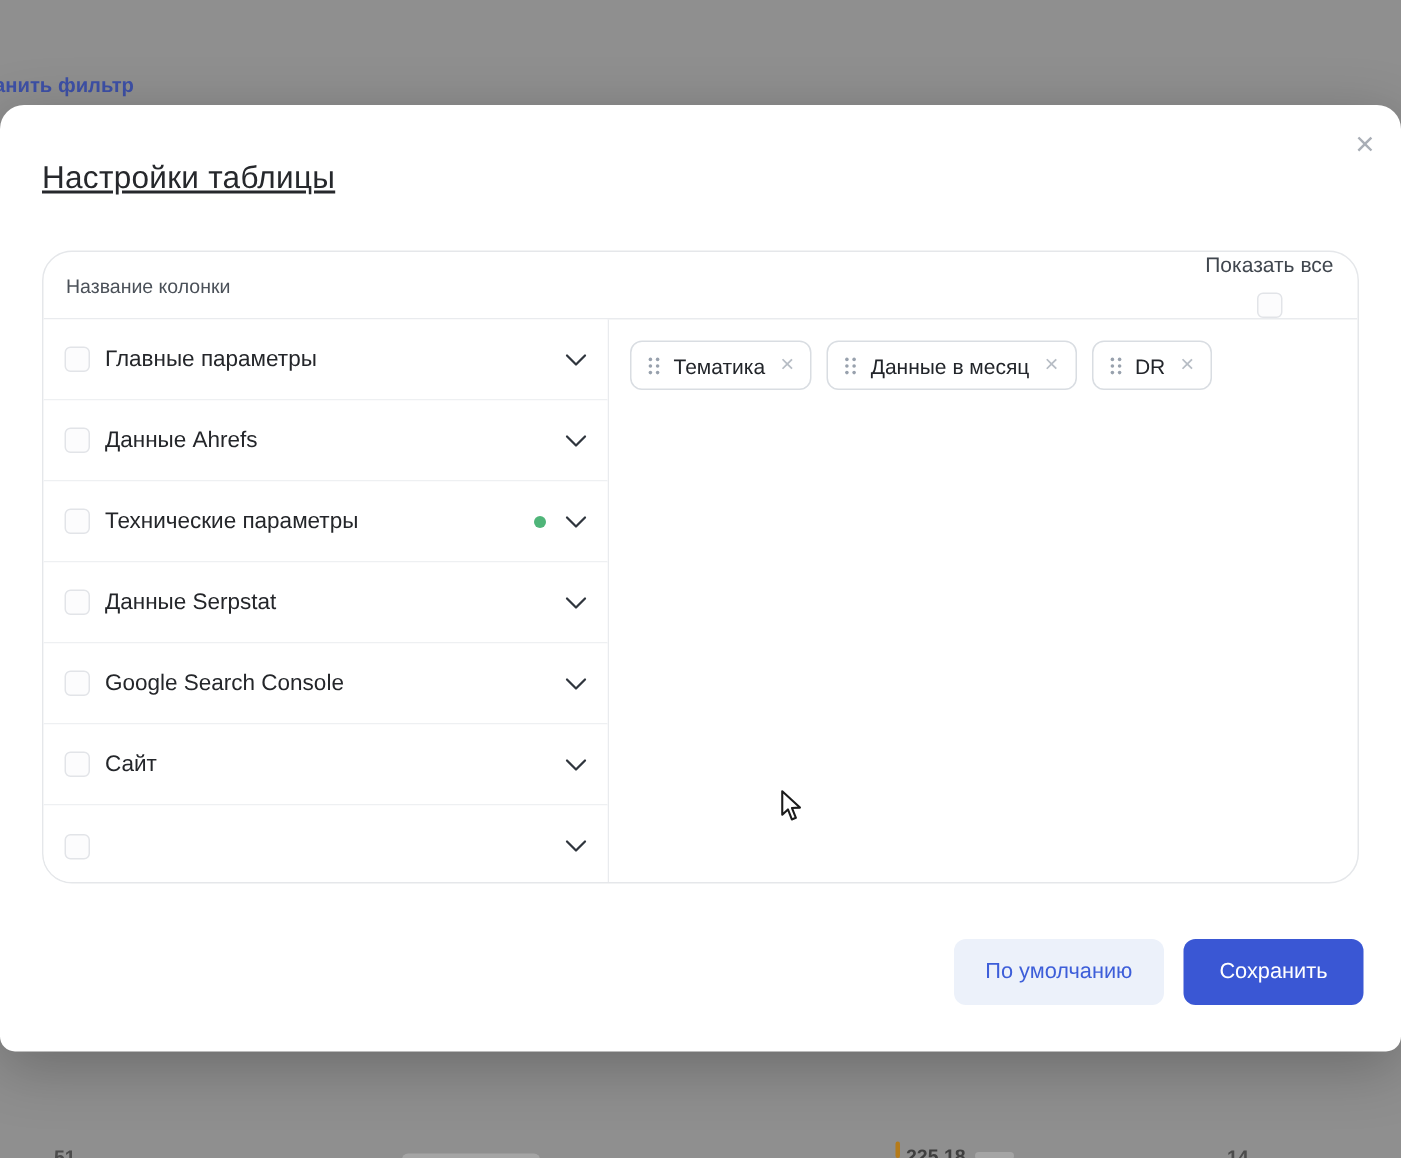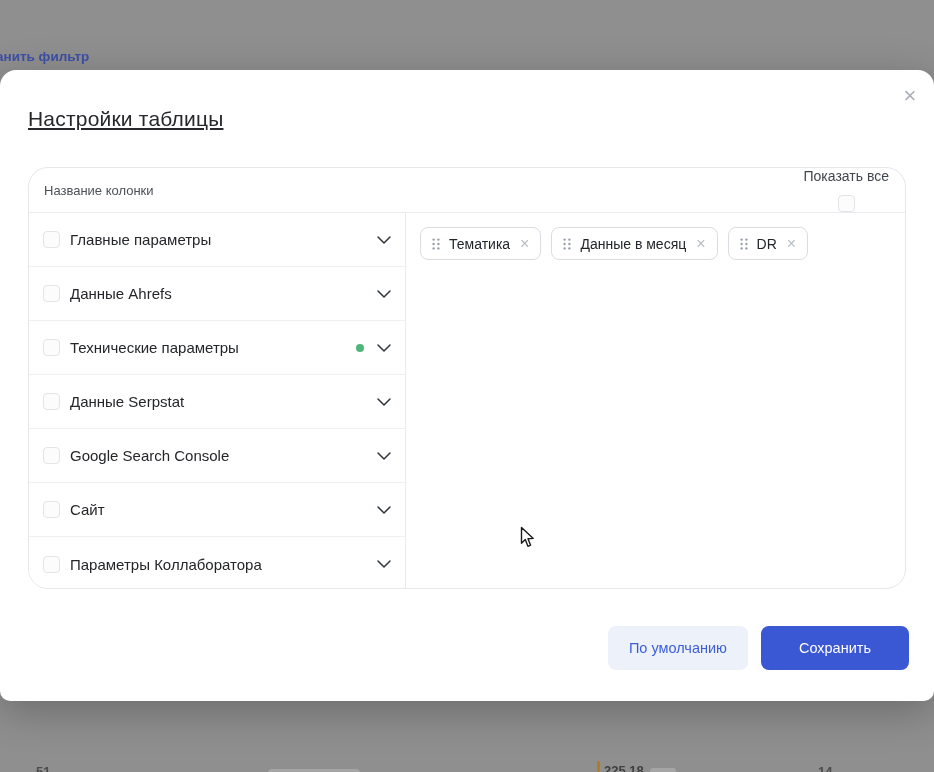--- a/index.html
+++ b/index.html
@@ -95,21 +95,21 @@
   
   .footer-buttons {
     position:absolute; right:25px; bottom:31px; display:flex; gap:13px;align-items:center;
   }
   .btn {
     height:44px; border:none; border-radius:8px; font-size:14.5px;
     font-family:"Liberation Sans", sans-serif;
     display:flex; align-items:center; cursor:pointer;
   }
   .btn-default { background:#ecf1fa; color:#3d5ed9; padding:0 21px; }
-  .btn-save   { background:#3a57d4; color:#ffffff; padding:0 38px; }
+  .btn-save   { background:#3a57d4; color:#ffffff; padding:0 24px; }
 
   
   .cursor { position:absolute; left:520px; top:526px; pointer-events:none; z-index:50; }
 </style>
 </head>
 <body>
 
 <div class="bg-layer">
   <span class="bg-filter-link">анить фильтр</span>
 
@@ -191,21 +191,20 @@
           <span class="checkbox"></span>
           <span class="group-label">Сайт</span>
           <span class="row-spacer"></span>
           <svg class="chevron" viewBox="0 0 14 8" fill="none">
               <path d="M1 1 L7 7 L13 1" stroke="#2f353d" stroke-width="1.5" stroke-linecap="round" stroke-linejoin="round"></path>
             </svg>
         </div>
 
         <div class="group-row">
           <span class="checkbox"></span>
-          <span class="group-label">Параметры Коллаборатора</span>
           <span class="row-spacer"></span>
           <svg class="chevron" viewBox="0 0 14 8" fill="none">
               <path d="M1 1 L7 7 L13 1" stroke="#2f353d" stroke-width="1.5" stroke-linecap="round" stroke-linejoin="round"></path>
             </svg>
         </div>
 
       </div>
 
       <div class="chips-col">
 

